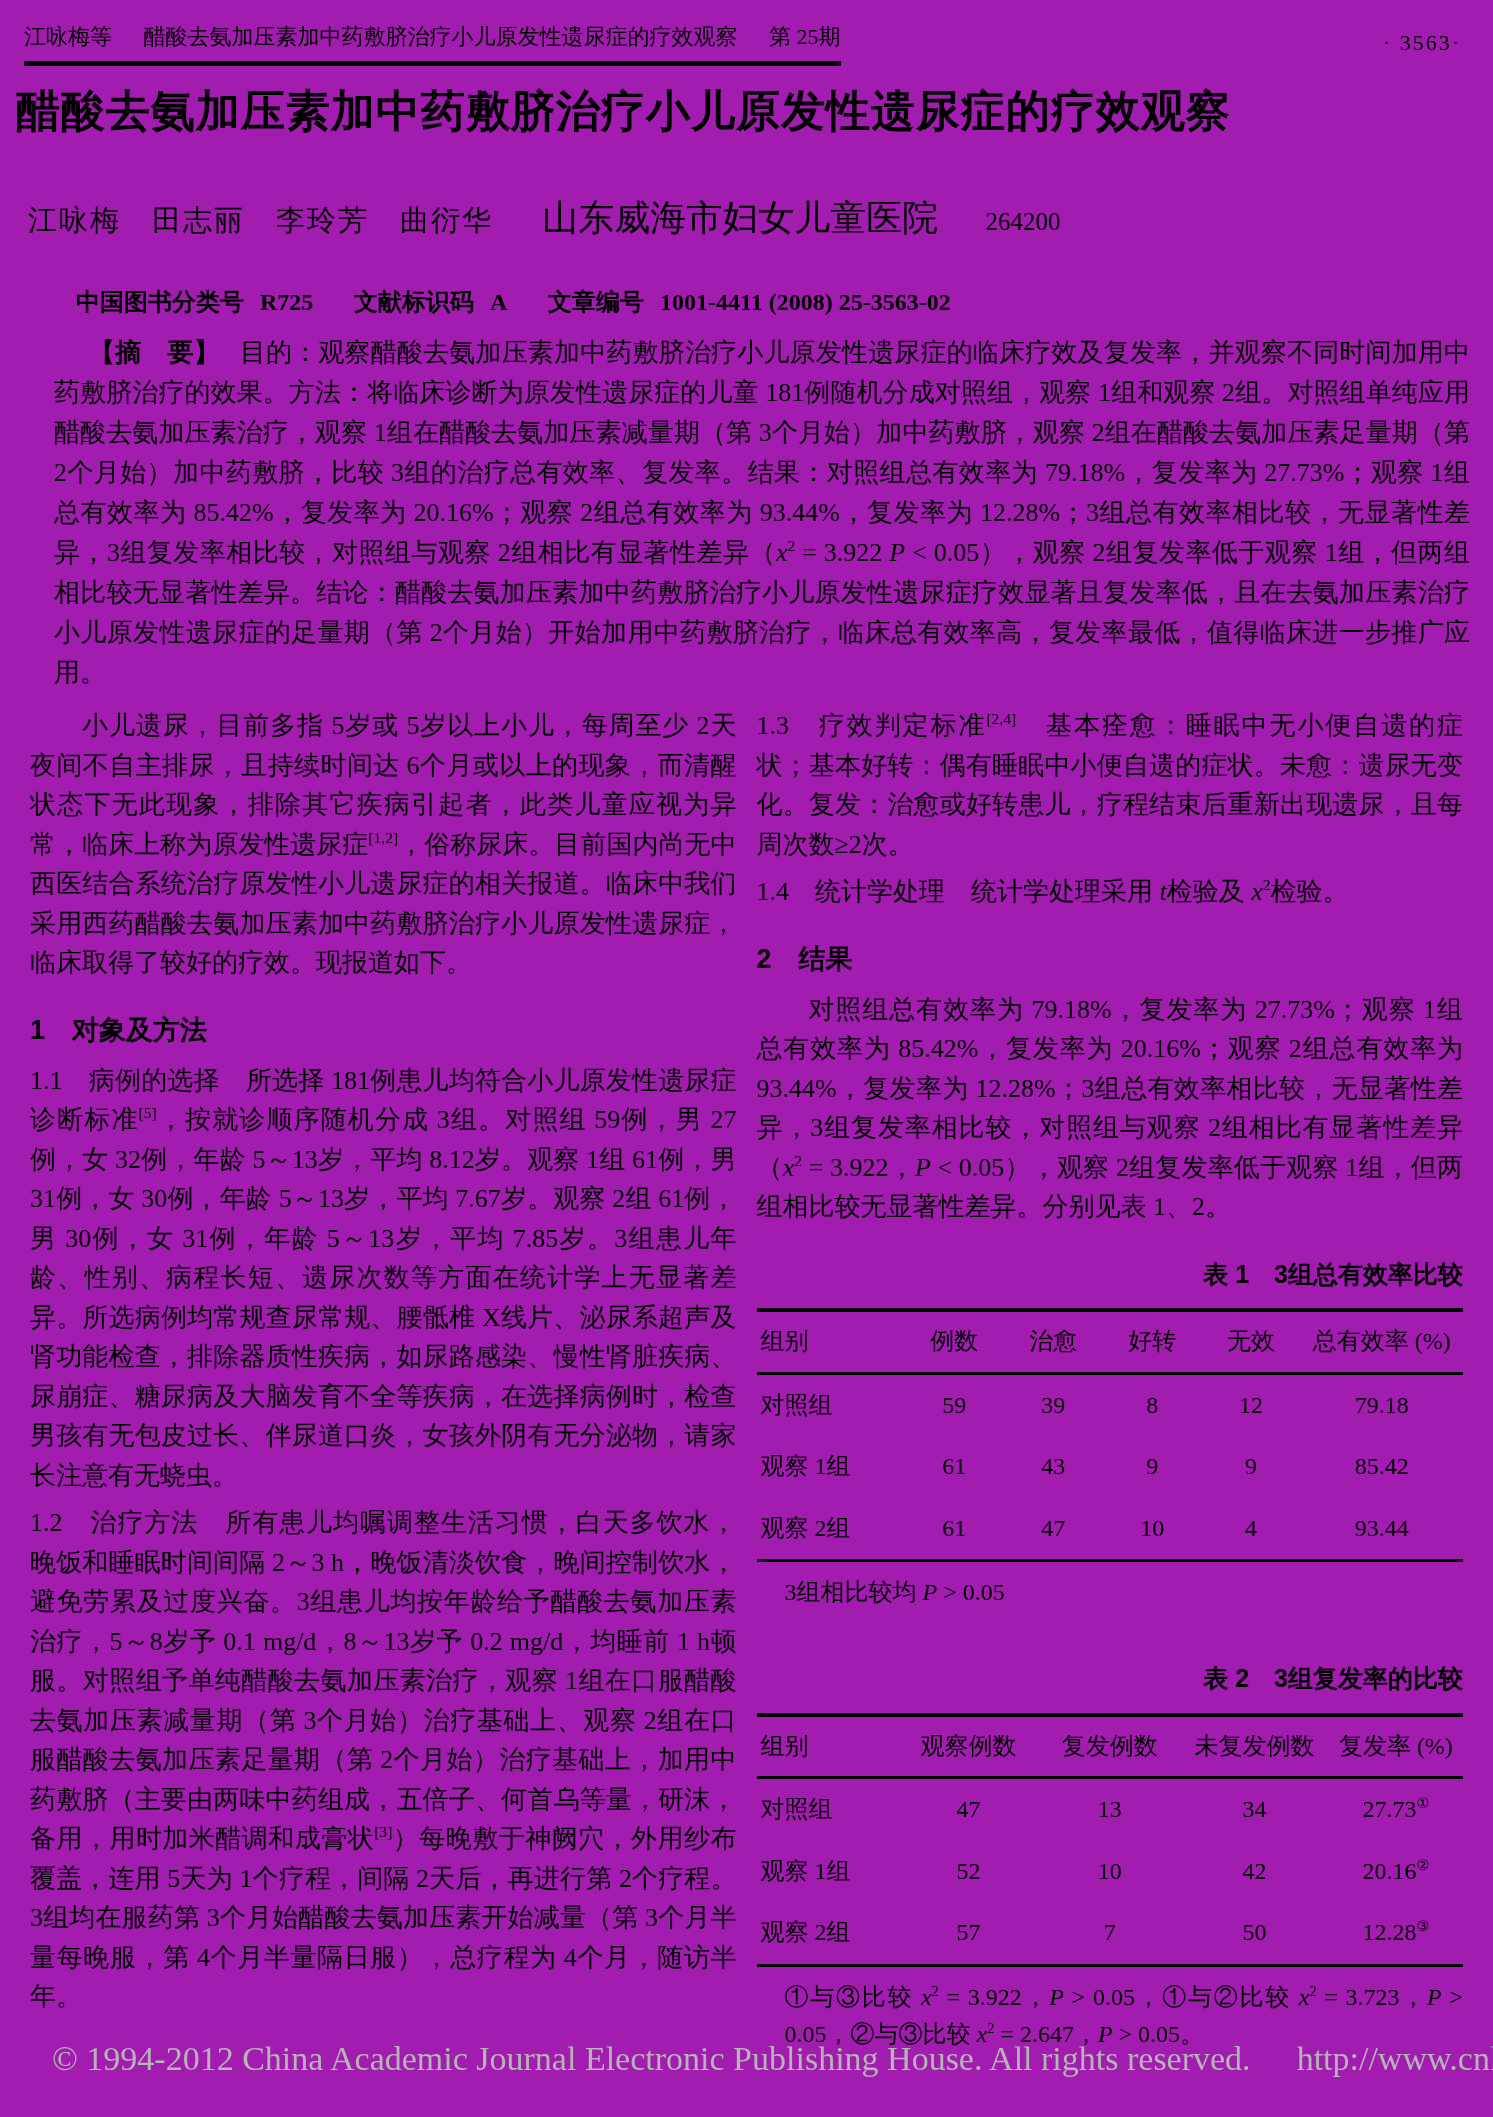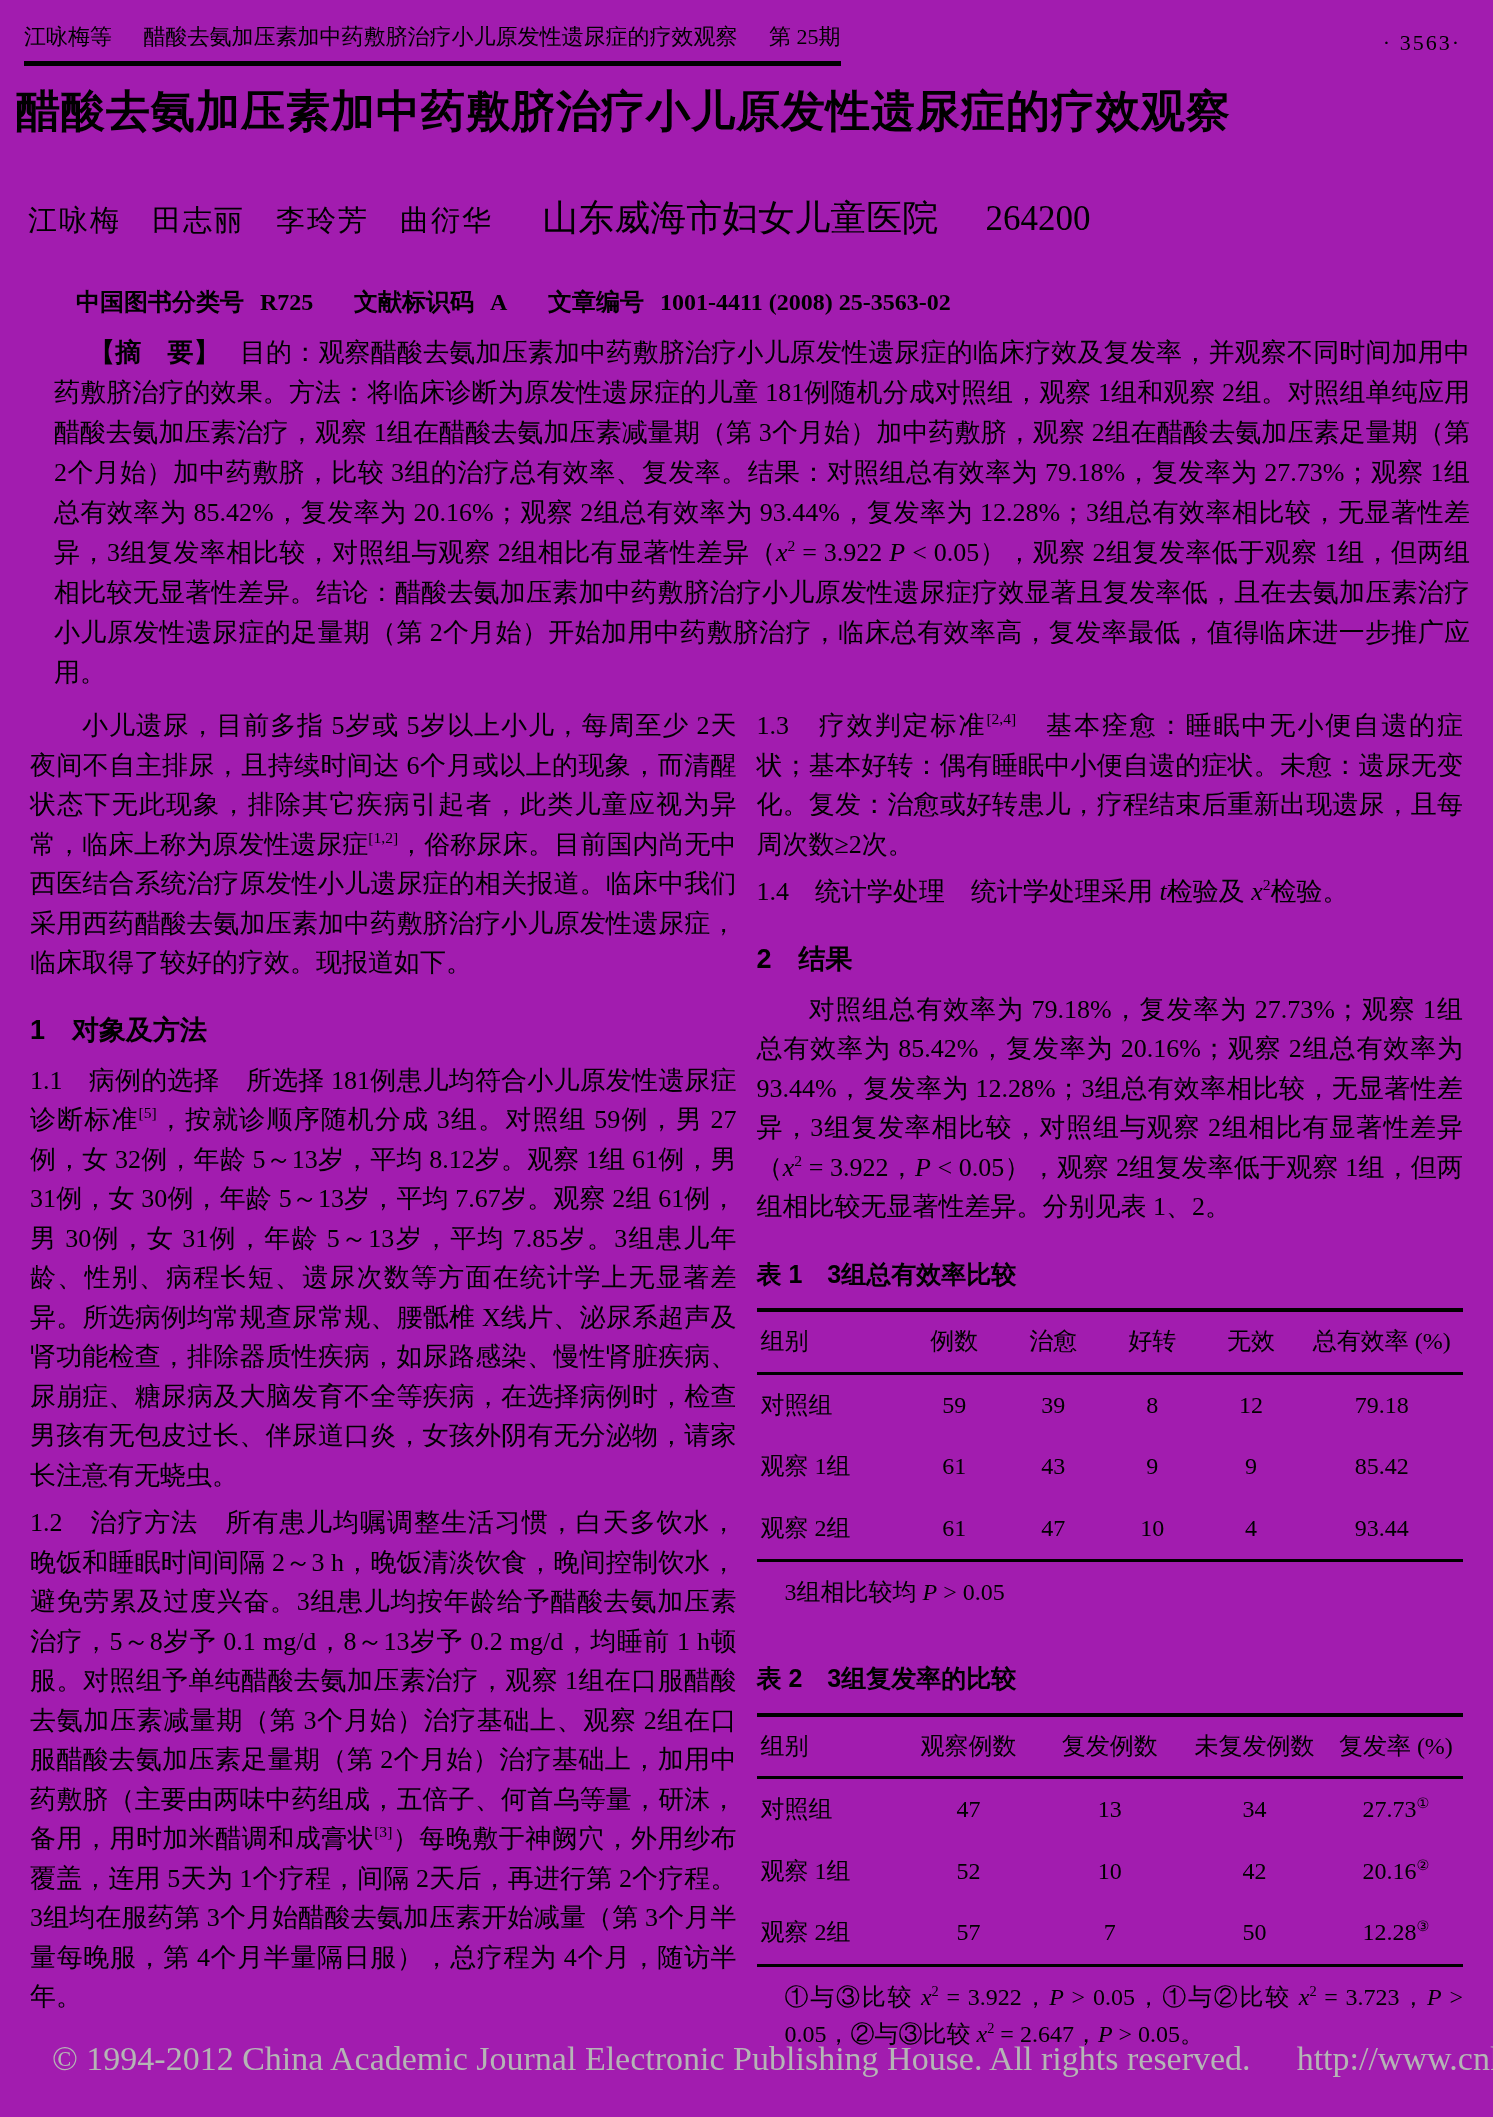--- a/index.html
+++ b/index.html
@@ -14,21 +14,21 @@
   .running-head{display:inline-block;padding-bottom:9px;border-bottom:5px solid #000;}
   .rh-gap{margin-left:26px;}
   .page-number{position:absolute;right:8px;top:8px;font-size:22px;letter-spacing:2px;}
 
   
   .article-title{position:absolute;top:82px;left:16px;margin:0;font-size:44px;font-weight:bold;
                  font-family:"Liberation Sans",sans-serif;letter-spacing:1px;white-space:nowrap;}
   .authors-line{position:absolute;top:194px;left:28px;font-size:29px;white-space:nowrap;}
   .author-names{letter-spacing:2px;}
   .affiliation{margin-left:42px;font-size:36px;}
-  .postcode{margin-left:40px;font-size:35px;}
+  .postcode{margin-left:40px;font-size:25px;}
 
   
   .meta-line{position:absolute;top:286px;left:76px;font-size:24px;font-weight:bold;
              font-family:"Liberation Sans",sans-serif;white-space:nowrap;}
   .meta-label{margin-right:16px;}
   .meta-value{font-family:"Liberation Serif",serif;}
   .meta-gap{margin-left:34px;}
 
   
   .abstract{position:absolute;top:318px;left:40px;width:1416px;margin:14px;
@@ -42,21 +42,21 @@
   .col p{margin:0;}
   .col p.indent{text-indent:52px;}
   .col p + p{margin-top:8px;}
   .col h2{font-family:"Liberation Sans",sans-serif;font-size:27px;font-weight:bold;
           margin:30px 0 14px 0;line-height:34px;}
 
   
   .table-block{margin-top:28px;}
   .table-block.second{margin-top:48px;}
   .table-title{font-family:"Liberation Sans",sans-serif;font-weight:bold;font-size:25px;
-               text-align:left;margin-bottom:14px;}
+               text-align:right;margin-bottom:14px;}
   table.data-table{width:100%;border-collapse:collapse;border-top:4px solid #000;
                    border-bottom:3px solid #000;font-size:24px;}
   .data-table th{border-bottom:3px solid #000;font-weight:normal;padding:10px 2px;text-align:center;}
   .data-table td{padding:11px 2px;text-align:center;}
   .data-table th:first-child,.data-table td:first-child{text-align:left;padding-left:4px;}
   .t1 th:nth-child(1){width:21%;} .t1 th:nth-child(2){width:14%;} .t1 th:nth-child(3){width:14%;}
   .t1 th:nth-child(4){width:14%;} .t1 th:nth-child(5){width:14%;} .t1 th:nth-child(6){width:23%;}
   .t2 th:nth-child(1){width:20%;} .t2 th:nth-child(2){width:20%;} .t2 th:nth-child(3){width:20%;}
   .t2 th:nth-child(4){width:21%;} .t2 th:nth-child(5){width:19%;}
   .table-note{font-size:24px;margin-top:12px;padding-left:28px;line-height:37px;text-align:justify;}

